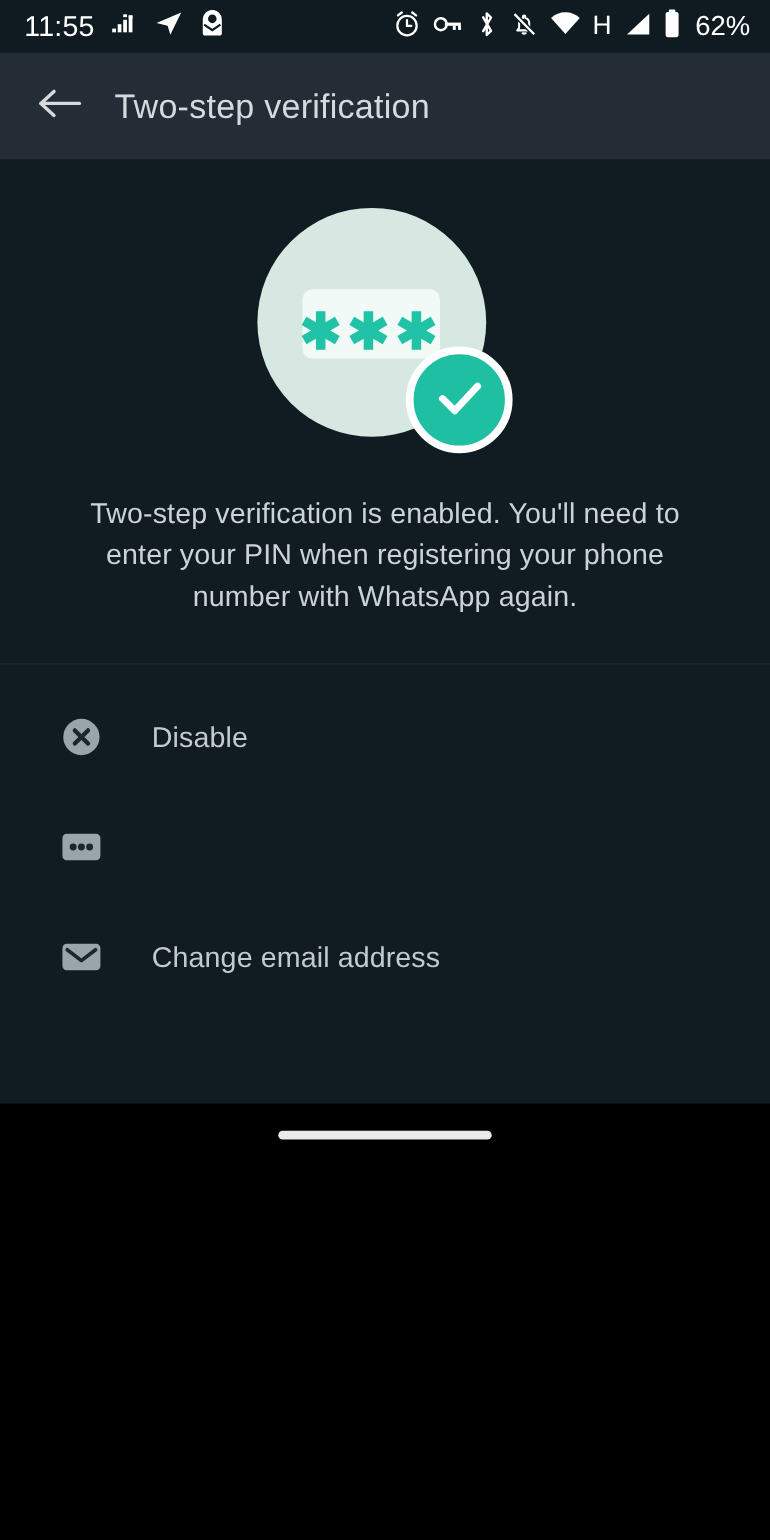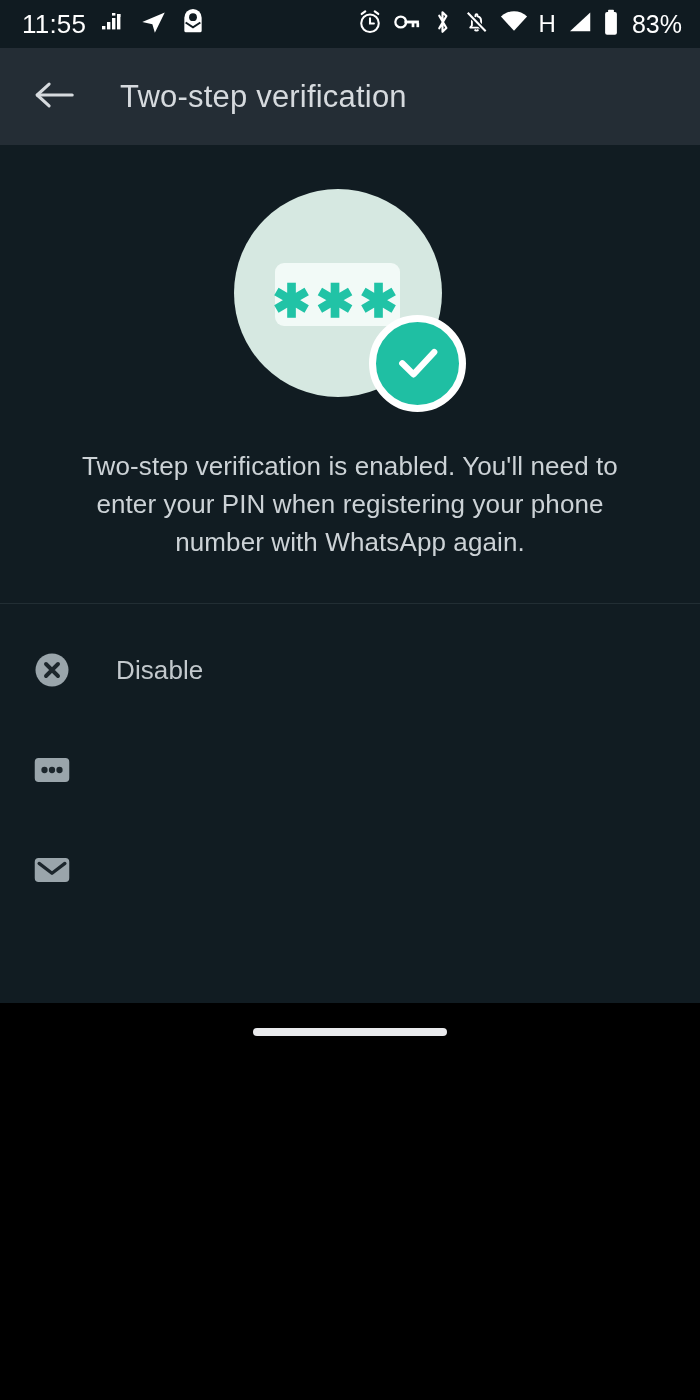--- a/index.html
+++ b/index.html
@@ -75,21 +75,21 @@
     height: 52px;
     display: flex;
     align-items: center;
     justify-content: center;
     cursor: pointer;
   }
   .app-title {
     color: #d6dade;
     font-size: 31px;
     font-weight: 400;
-    margin-left: 40px;
+    margin-left: 24px;
     letter-spacing: 0.2px;
   }
 
   
   .content {
     flex: 1 1 auto;
     background: #111c22;
     position: relative;
     overflow: hidden;
   }
@@ -164,21 +164,21 @@
     background: #222e34;
   }
 
   .option-list {
     padding-top: 16px;
   }
   .option-row {
     height: 100px;
     display: flex;
     align-items: center;
-    padding-left: 34px;
+    padding-left: 56px;
     cursor: pointer;
   }
   .option-icon {
     width: 36px;
     height: 36px;
     display: flex;
     align-items: center;
     justify-content: center;
     flex: 0 0 36px;
   }
@@ -288,21 +288,21 @@
         </svg>
       </span>
 
       <span class="sb-icon">
         <svg width="16" height="27" viewBox="0 0 12 22">
           <rect x="3.6" y="0.6" width="4.8" height="2.1" rx="0.7" fill="#fff"></rect>
           <rect x="1.2" y="2.4" width="9.6" height="18.6" rx="1.6" fill="#fff"></rect>
         </svg>
       </span>
 
-      <span class="battery-pct">83%</span>
+      <span class="battery-pct">62%</span>
     </div>
   </div>
 
   <div class="app-bar">
     <div class="back-btn">
       <span>
         <svg width="42" height="34" viewBox="0 0 30 24">
           <path d="M28 12 H3" stroke="#d6dade" stroke-width="2.2" stroke-linecap="round"></path>
           <path d="M11.5 4.2 L3 12 L11.5 19.8" stroke="#d6dade" stroke-width="2.2" fill="none" stroke-linecap="round" stroke-linejoin="round"></path>
         </svg>
@@ -356,20 +356,21 @@
         </span>
       </div>
 
       <div class="option-row">
         <span class="option-icon">
           <svg width="36" height="30" viewBox="0 0 24 20">
             <rect x="0.5" y="2" width="23" height="16" rx="2.6" fill="#9aa5ab"></rect>
             <path d="M3.4 5.6 L12 12.2 L20.6 5.6" stroke="#1c262c" stroke-width="2.2" fill="none" stroke-linecap="round" stroke-linejoin="round"></path>
           </svg>
         </span>
+        <span class="option-label">Change email address</span>
       </div>
 
     </div>
   </div>
 
   <div class="nav-bar">
     <div class="nav-pill"></div>
   </div>
 
 </div>

